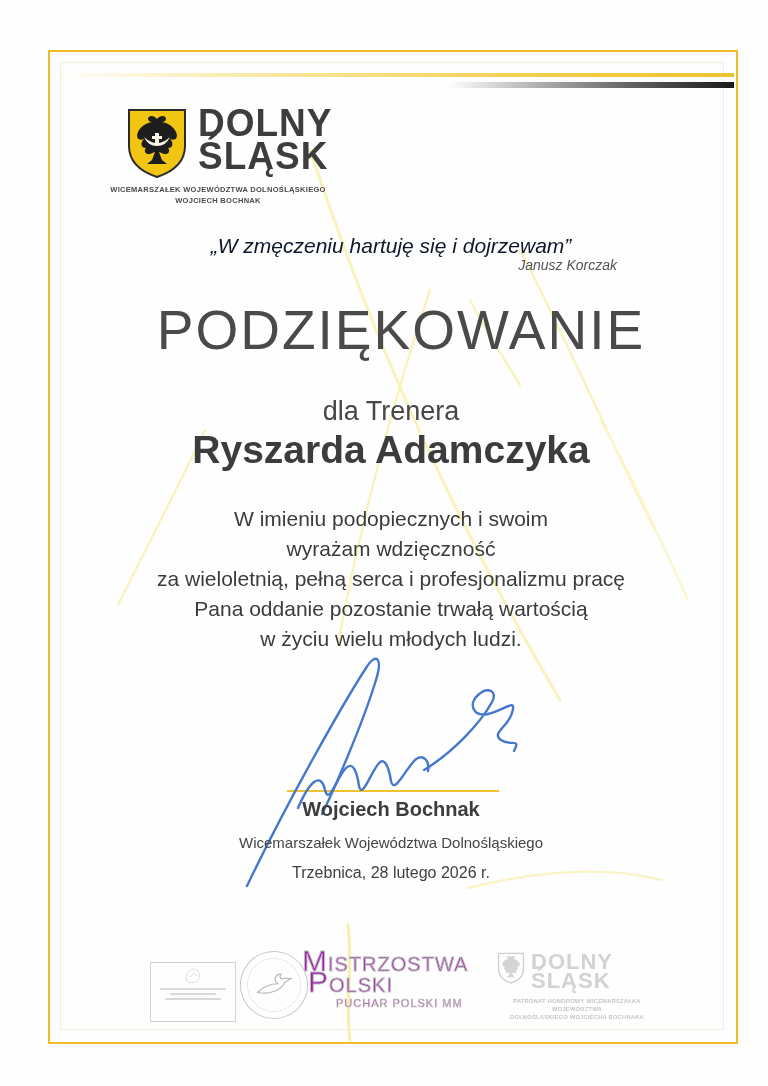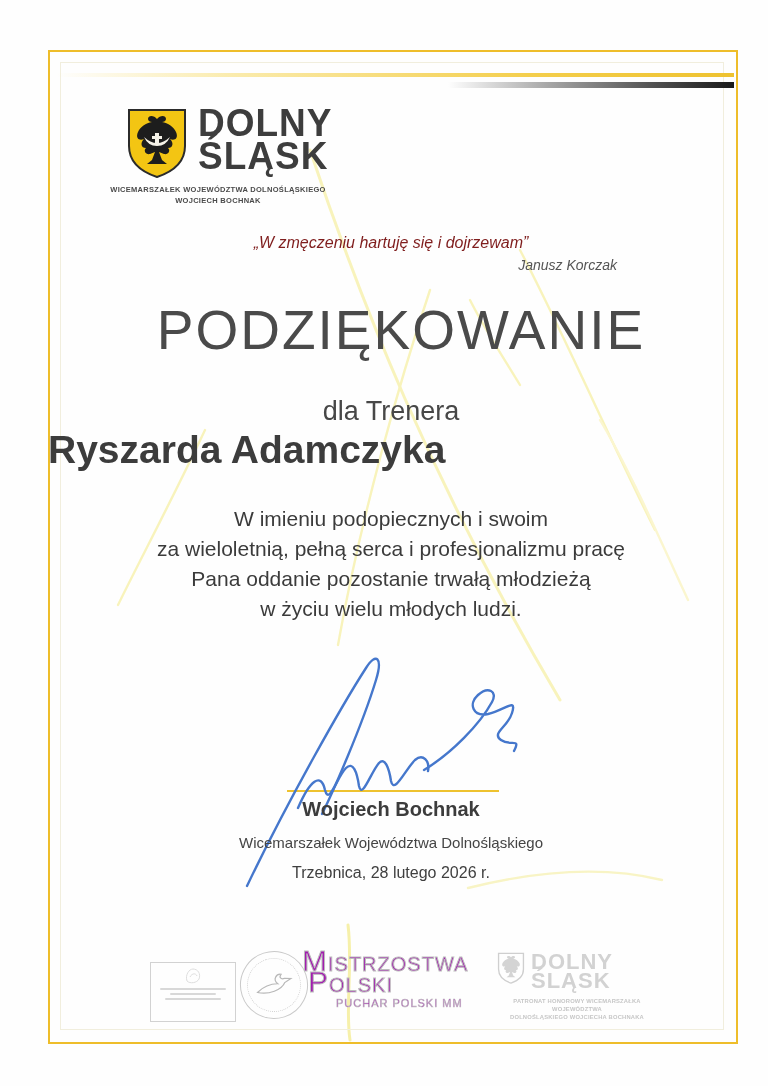--- a/index.html
+++ b/index.html
@@ -26,27 +26,27 @@
   }
   .bar-dark{
     left:448px;top:82px;width:286px;height:6px;
     background:linear-gradient(to right, rgba(130,130,130,0) 0%, rgba(120,120,120,.65) 35%, #555 70%, #191919 100%);
   }
   
   .coa{left:126px;top:107px;width:62px;height:72px;}
   .brand{left:198px;top:108px;line-height:32px;font-size:37px;font-weight:800;color:#3d3d3d;letter-spacing:1px;transform:scaleY(1.04);}
   .header-sub{left:110px;top:184px;width:216px;text-align:center;font-size:7.5px;font-weight:700;color:#4a4a4a;line-height:11px;letter-spacing:.3px;}
   
-  .quote{left:48px;top:234px;width:686px;text-align:center;font-style:italic;font-size:16px;color:#7f1d1d;}
+  .quote{left:48px;top:234px;width:686px;text-align:center;font-style:italic;font-size:21px;color:#0f172a;}
   .quote-author{left:48px;top:257px;width:538px;text-align:right;font-style:italic;font-size:14px;color:#555;margin-left:31px;}
   
   .title{left:48px;top:298px;width:686px;text-align:center;font-size:55px;font-weight:400;color:#4a4a4a;letter-spacing:2px;padding-left:10px;}
   
   .recipient-prefix{left:48px;top:396px;width:686px;text-align:center;font-size:27px;color:#474747;}
-  .recipient-name{left:48px;top:428px;width:686px;font-size:39px;font-weight:700;color:#3c3c3c;}
+  .recipient-name{left:48px;top:428px;width:686px;text-align:center;font-size:39px;font-weight:700;color:#3c3c3c;}
   
   .body-text{left:48px;top:504px;width:686px;text-align:center;font-size:21px;line-height:30px;color:#3b3b3b;}
   
   .sig-line{left:287px;top:790px;width:212px;height:2px;background:#eec22f;}
   .sig-name{left:48px;top:798px;width:686px;text-align:center;font-size:20px;font-weight:700;color:#3c3c3c;}
   .sig-role{left:48px;top:834px;width:686px;text-align:center;font-size:15px;color:#454545;}
   .date-line{left:48px;top:864px;width:686px;text-align:center;font-size:16px;color:#3f3f3f;}
   
   .foot-box{left:150px;top:962px;width:86px;height:60px;border:1px solid #d2d2d2;display:flex;flex-direction:column;align-items:center;justify-content:flex-start;padding-top:4px;box-sizing:border-box;}
   .foot-box .blob{width:20px;height:18px;opacity:.5;}
@@ -106,22 +106,23 @@
 <div class="abs quote">„W zmęczeniu hartuję się i dojrzewam”</div>
 <div class="abs quote-author">Janusz Korczak</div>
 
 <div class="abs title">PODZIĘKOWANIE</div>
 
 <div class="abs recipient-prefix">dla Trenera</div>
 <div class="abs recipient-name">Ryszarda Adamczyka</div>
 
 <div class="abs body-text">
   <div>W imieniu podopiecznych i swoim</div>
+  <div>wyrażam wdzięczność</div>
   <div>za wieloletnią, pełną serca i profesjonalizmu pracę</div>
-  <div>Pana oddanie pozostanie trwałą młodzieżą</div>
+  <div>Pana oddanie pozostanie trwałą wartością</div>
   <div>w życiu wielu młodych ludzi.</div>
 </div>
 
 <div class="abs sig-line"></div>
 <svg class="abs wm" width="768" height="1086" viewBox="0 0 768 1086" style="left:0;top:0;">
   <g fill="none" stroke="#4577cc" stroke-width="2.4" stroke-linecap="round" stroke-linejoin="round">
     <path d="M 247 886 C 288 800 344 702 366 668 C 376 652 383 657 376 680 C 362 726 332 794 322 814"></path>
     <path d="M 298 808 C 310 780 321 772 325 790 C 329 806 337 777 346 768 C 353 761 357 772 359 786 C 362 800 371 772 379 763 C 385 757 389 768 391 781 C 394 795 405 770 415 760 C 423 753 430 761 428 771"></path>
     <path d="M 424 770 C 452 753 480 724 492 702 C 498 691 488 686 478 695 C 468 704 473 717 488 714 C 505 710 517 697 512 713 C 508 727 491 733 501 740 C 511 747 521 737 514 751"></path>
   </g>

